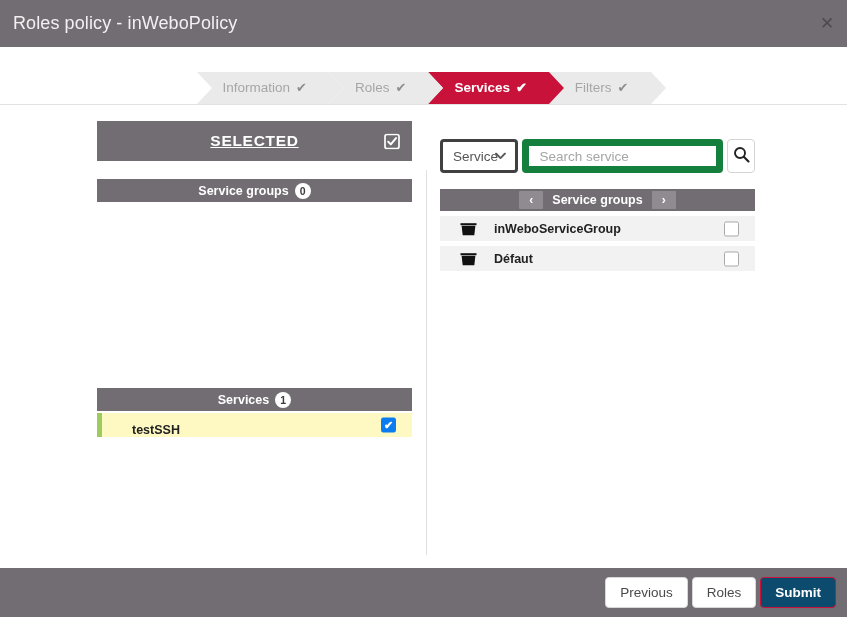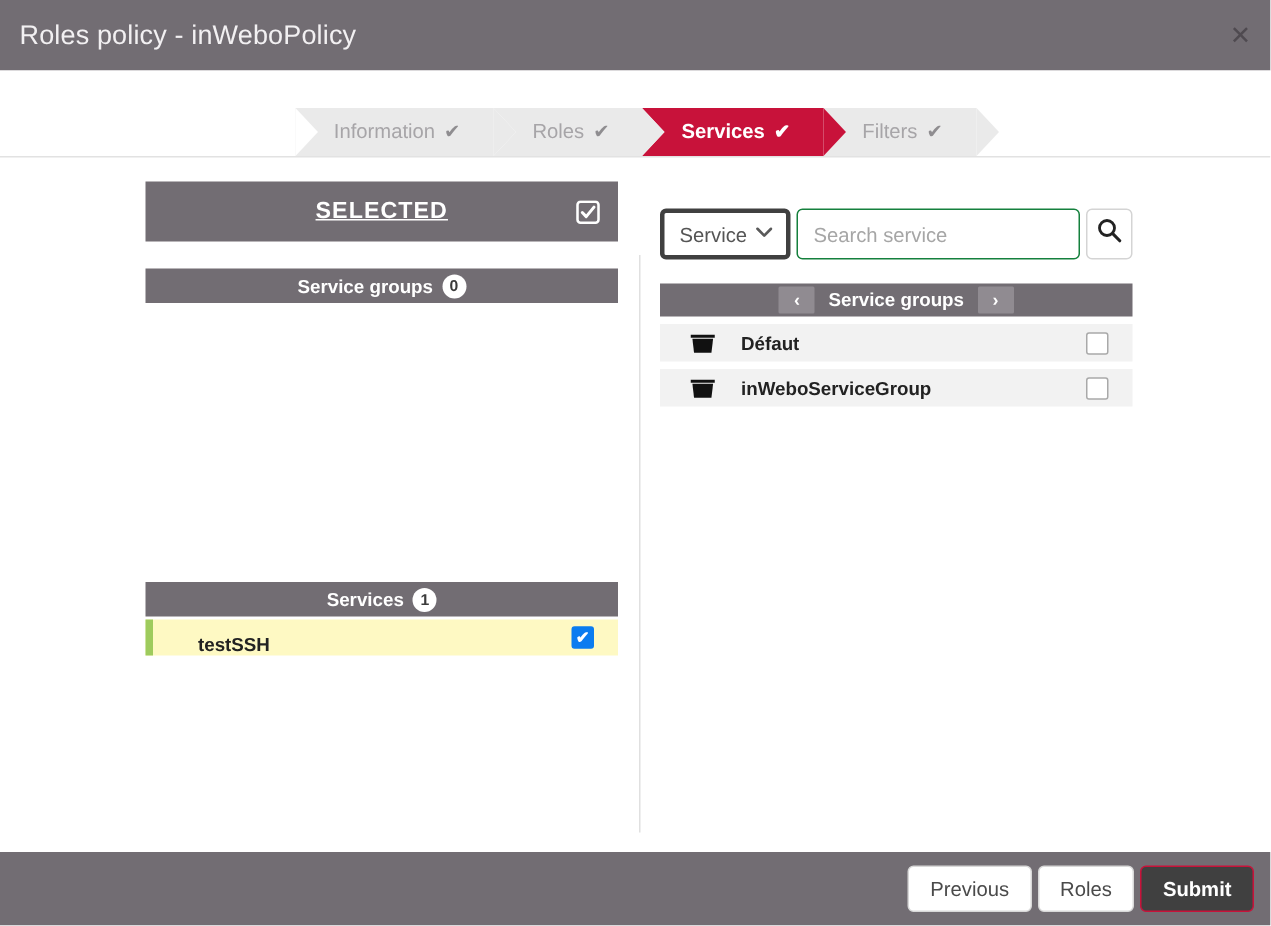--- a/index.html
+++ b/index.html
@@ -266,21 +266,21 @@
   }
   .sel-wrap .chev {
     position: absolute;
     right: 9px; top: 50%;
     transform: translateY(-50%);
     font-size: 10px;
     color: #666666;
   }
   .search-input {
     flex: 1;
-    border: 1px solid #15803d;
+    border: 7px solid #15803d;
     border-radius: 4px;
     padding-left: 10px;
     font-size: 13.5px;
     color: #333333;
     font-family: "Liberation Sans", sans-serif;
     outline: none;
     background: #ffffff;
   }
   .search-input::placeholder { color: #a6a6a6; }
   .search-btn {
@@ -364,21 +364,21 @@
     background: #ffffff;
     color: #4a4a4a;
     font-size: 13.5px;
     font-family: "Liberation Sans", sans-serif;
     cursor: pointer;
     display: flex;
     align-items: center;
     justify-content: center;
   }
   .btn.primary {
-    background: #404040;
+    background: #0c4a6e;
     border-color: #C8123A;
     color: #ffffff;
     font-weight: bold;
   }
 </style>
 </head>
 <body>
 
 <div class="dialog">
 
@@ -479,31 +479,31 @@
       </div>
 
       <div>
         <div class="arow">
           <span class="folder">
             <svg width="17" height="14" viewBox="0 0 17 14" aria-hidden="true">
               <path d="M0.5 1.2 H16.5 V3.2 H0.5 Z" fill="#111111"></path>
               <path d="M1.6 3.8 H15.4 L14.3 13.2 H2.7 Z" fill="#111111"></path>
             </svg>
           </span>
-          <span class="name">Défaut</span>
+          <span class="name">inWeboServiceGroup</span>
           <span class="cb"></span>
         </div>
         <div class="arow">
           <span class="folder">
             <svg width="17" height="14" viewBox="0 0 17 14" aria-hidden="true">
               <path d="M0.5 1.2 H16.5 V3.2 H0.5 Z" fill="#111111"></path>
               <path d="M1.6 3.8 H15.4 L14.3 13.2 H2.7 Z" fill="#111111"></path>
             </svg>
           </span>
-          <span class="name">inWeboServiceGroup</span>
+          <span class="name">Défaut</span>
           <span class="cb"></span>
         </div>
       </div>
     </div>
 
   </div>
 
   <div class="footer">
     <button class="btn">Previous</button>
     <button class="btn">Roles</button>

